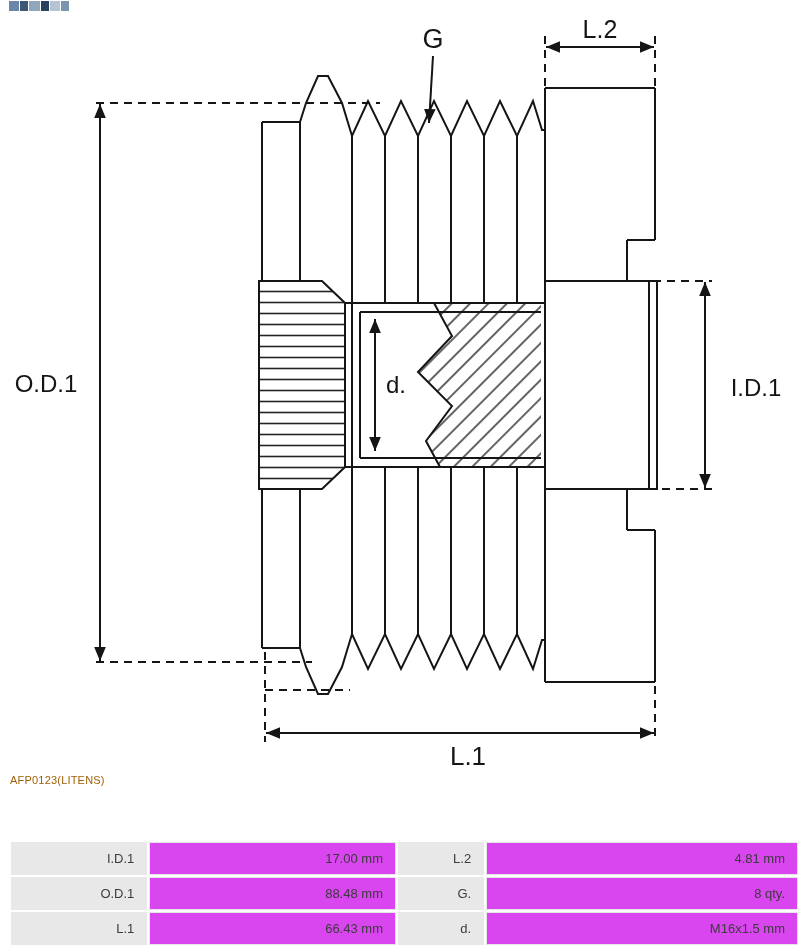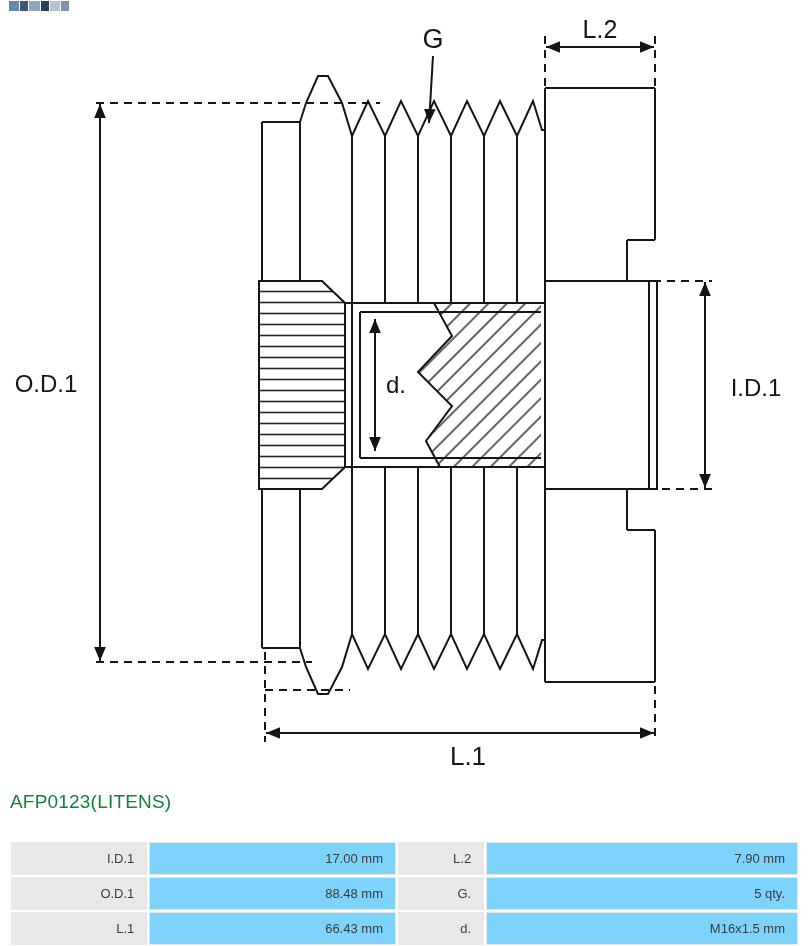--- a/index.html
+++ b/index.html
@@ -4,31 +4,31 @@
 <style>
   html,body{margin:0;padding:0;}
   body{
     width:809px;height:946px;position:relative;background:#ffffff;
     font-family:"Liberation Sans",sans-serif;overflow:hidden;
   }
   .logo{position:absolute;top:1px;left:9px;display:flex;gap:1px;height:10px;}
   .logo span{display:block;height:10px;}
   .drawing-wrap{position:absolute;top:0;left:0;}
   .part-number{
-    position:absolute;top:791px;left:10px;
-    font-size:19px;letter-spacing:.2px;color:#15803d;font-weight:400;
+    position:absolute;top:774px;left:10px;
+    font-size:11px;letter-spacing:.2px;color:#a16207;font-weight:400;
   }
   table.spec-table{
     position:absolute;top:840px;left:9px;width:791px;
     border-collapse:separate;border-spacing:2px;table-layout:fixed;
     font-size:13px;color:#3c3c3c;
   }
   table.spec-table td{padding:8px 12px;text-align:right;vertical-align:middle;}
   td.lbl{background:#e8e8e8;border:1px solid #e8e8e8;}
-  td.val{background:#7dd3fc;border:1px solid #e6e6e6;}
+  td.val{background:#d946ef;border:1px solid #e6e6e6;}
   svg text{font-family:"Liberation Sans",sans-serif;fill:#151515;}
 </style>
 </head>
 <body>
 
 <div class="logo">
   <span style="width:10px;background:#6b86a8;"></span>
   <span style="width:8px;background:#3d5877;"></span>
   <span style="width:11px;background:#90a6bd;"></span>
   <span style="width:8px;background:#27415f;"></span>
@@ -161,27 +161,27 @@
     <col style="width:136px">
       <col style="width:246px">
       <col style="width:86px">
       <col style="width:311px">
   </colgroup>
   <tbody>
     <tr>
       <td class="lbl">I.D.1</td>
       <td class="val">17.00 mm</td>
       <td class="lbl">L.2</td>
-      <td class="val">7.90 mm</td>
+      <td class="val">4.81 mm</td>
     </tr>
     <tr>
       <td class="lbl">O.D.1</td>
       <td class="val">88.48 mm</td>
       <td class="lbl">G.</td>
-      <td class="val">5 qty.</td>
+      <td class="val">8 qty.</td>
     </tr>
     <tr>
       <td class="lbl">L.1</td>
       <td class="val">66.43 mm</td>
       <td class="lbl">d.</td>
       <td class="val">M16x1.5 mm</td>
     </tr>
   </tbody>
 </table>
 

